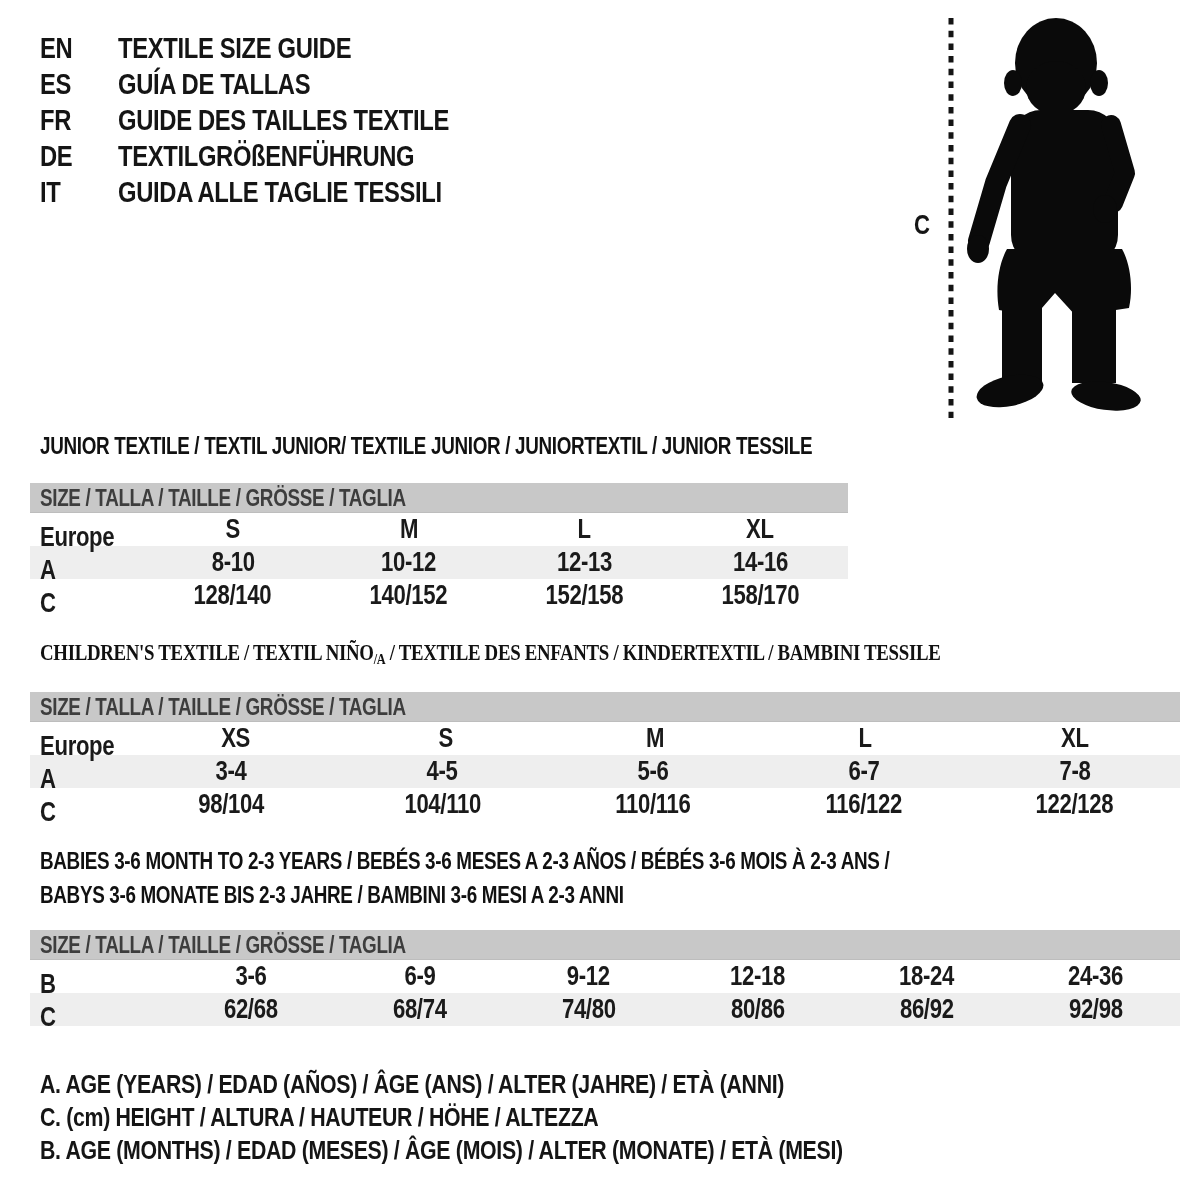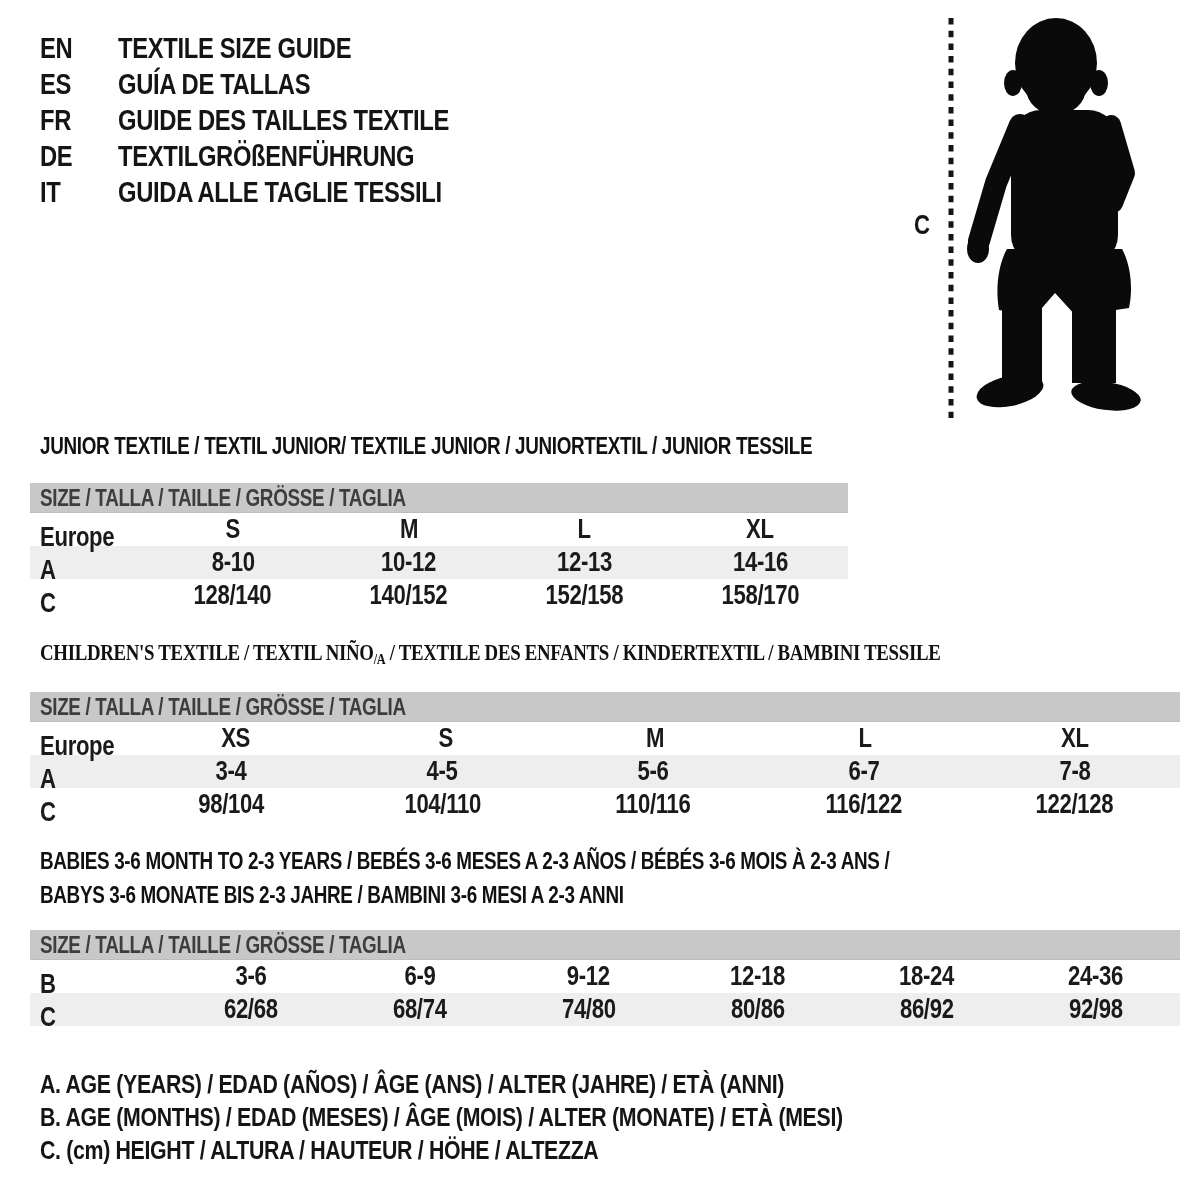--- a/index.html
+++ b/index.html
@@ -208,20 +208,20 @@
       <div class="tcell"><span class="cond">86/92</span></div>
       <div class="tcell"><span class="cond">92/98</span></div>
     </div>
   </div>
 
   <div class="legend">
     <div class="legend-line">
       <span class="cond-l">A. AGE (YEARS) / EDAD (AÑOS) / ÂGE (ANS) / ALTER (JAHRE) / ETÀ (ANNI)</span>
     </div>
     <div class="legend-line">
+      <span class="cond-l">C. (cm) HEIGHT / ALTURA / HAUTEUR / HÖHE / ALTEZZA</span>
+    </div>
+    <div class="legend-line">
       <span class="cond-l">B. AGE (MONTHS) / EDAD (MESES) / ÂGE (MOIS) / ALTER (MONATE) / ETÀ (MESI)</span>
     </div>
-    <div class="legend-line">
-      <span class="cond-l">C. (cm) HEIGHT / ALTURA / HAUTEUR / HÖHE / ALTEZZA</span>
-    </div>
   </div>
 
 </div>
 
 </body></html>

